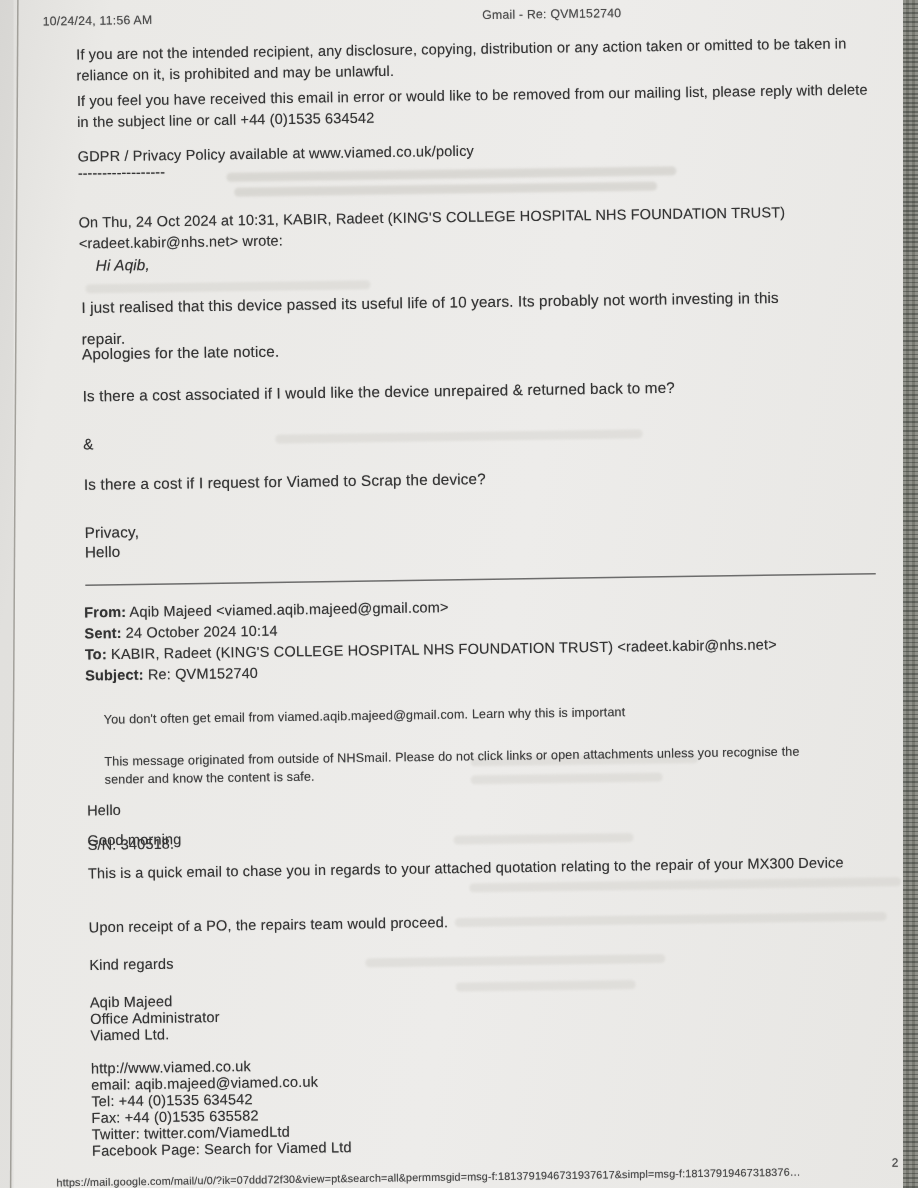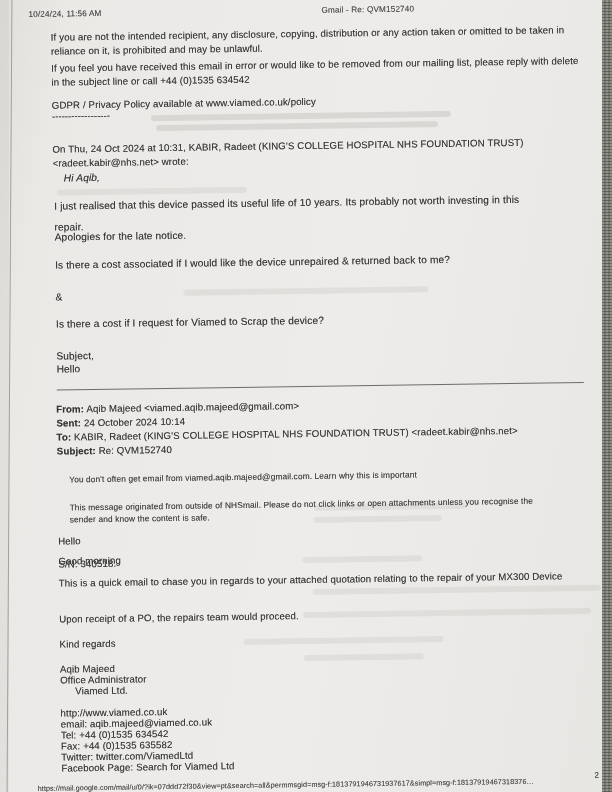--- a/index.html
+++ b/index.html
@@ -91,21 +91,21 @@
     <div class="t" style="left:56px;top:139px;">On Thu, 24 Oct 2024 at 10:31, KABIR, Radeet (KING'S COLLEGE HOSPITAL NHS FOUNDATION TRUST)</div>
     <div class="t" style="left:56px;top:153px;">&lt;radeet.kabir@nhs.net&gt; wrote:</div>
 
     <div class="t q" style="left:67px;top:168px;font-style:italic;">Hi Aqib,</div>
     <div class="t q" style="left:57px;top:196px;">I just realised that this device passed its useful life of 10 years. Its probably not worth investing in this</div>
     <div class="t q" style="left:57px;top:197px;margin-top:20px;">repair.</div>
     <div class="t q" style="left:57px;top:227px;">Apologies for the late notice.</div>
     <div class="t q" style="left:57px;top:255px;">Is there a cost associated if I would like the device unrepaired &amp; returned back to me?</div>
     <div class="t q" style="left:57px;top:287px;">&amp;</div>
     <div class="t q" style="left:57px;top:314px;">Is there a cost if I request for Viamed to Scrap the device?</div>
-    <div class="t q" style="left:57px;top:346px;">Subject,</div>
+    <div class="t q" style="left:57px;top:346px;">Privacy,</div>
     <div class="t q" style="left:57px;top:359px;">Hello</div>
 
     <div class="divider" style="left:57px;top:386px;width:527px;"></div>
 
     <div class="t" style="left:56px;top:399px;"><b class="b">From:</b><span> Aqib Majeed &lt;viamed.aqib.majeed@gmail.com&gt;</span></div>
     <div class="t" style="left:56px;top:413px;"><b class="b">Sent:</b><span> 24 October 2024 10:14</span></div>
     <div class="t" style="left:56px;top:427px;"><b class="b">To:</b><span> KABIR, Radeet (KING'S COLLEGE HOSPITAL NHS FOUNDATION TRUST) &lt;radeet.kabir@nhs.net&gt;</span></div>
     <div class="t" style="left:56px;top:441px;"><b class="b">Subject:</b><span> Re: QVM152740</span></div>
 
     <div class="t sm" style="left:68px;top:469px;">You don't often get email from viamed.aqib.majeed@gmail.com. Learn why this is important</div>
@@ -113,21 +113,21 @@
     <div class="t sm" style="left:68px;top:509px;">sender and know the content is safe.</div>
 
     <div class="t" style="left:56px;top:531px;">Hello</div>
     <div class="t" style="left:56px;top:551px;">Good morning</div>
     <div class="t" style="left:56px;top:573px;">This is a quick email to chase you in regards to your attached quotation relating to the repair of your MX300 Device</div>
     <div class="t" style="left:56px;top:554px;">S/N: 340518.</div>
     <div class="t" style="left:56px;top:609px;">Upon receipt of a PO, the repairs team would proceed.</div>
     <div class="t" style="left:56px;top:634px;">Kind regards</div>
     <div class="t" style="left:56px;top:659px;text-align:right;">Aqib Majeed</div>
     <div class="t" style="left:56px;top:670px;">Office Administrator</div>
-    <div class="t" style="left:56px;top:681px;margin-left:15px;">Viamed Ltd.</div>
+    <div class="t" style="left:56px;top:681px;">Viamed Ltd.</div>
 
     <div class="t" style="left:56px;top:703px;">http://www.viamed.co.uk</div>
     <div class="t" style="left:56px;top:714px;">email: aqib.majeed@viamed.co.uk</div>
     <div class="t" style="left:56px;top:725px;">Tel: +44 (0)1535 634542</div>
     <div class="t" style="left:56px;top:736px;">Fax: +44 (0)1535 635582</div>
     <div class="t" style="left:56px;top:747px;">Twitter: twitter.com/ViamedLtd</div>
     <div class="t" style="left:56px;top:758px;">Facebook Page: Search for Viamed Ltd</div>
 
     <div class="t ftr" style="left:32px;top:778px;">https://mail.google.com/mail/u/0/?ik=07ddd72f30&amp;view=pt&amp;search=all&amp;permmsgid=msg-f:1813791946731937617&amp;simpl=msg-f:18137919467318376…</div>
     <div class="t ftr" style="left:589px;top:773px;font-size:8px;">2</div>

